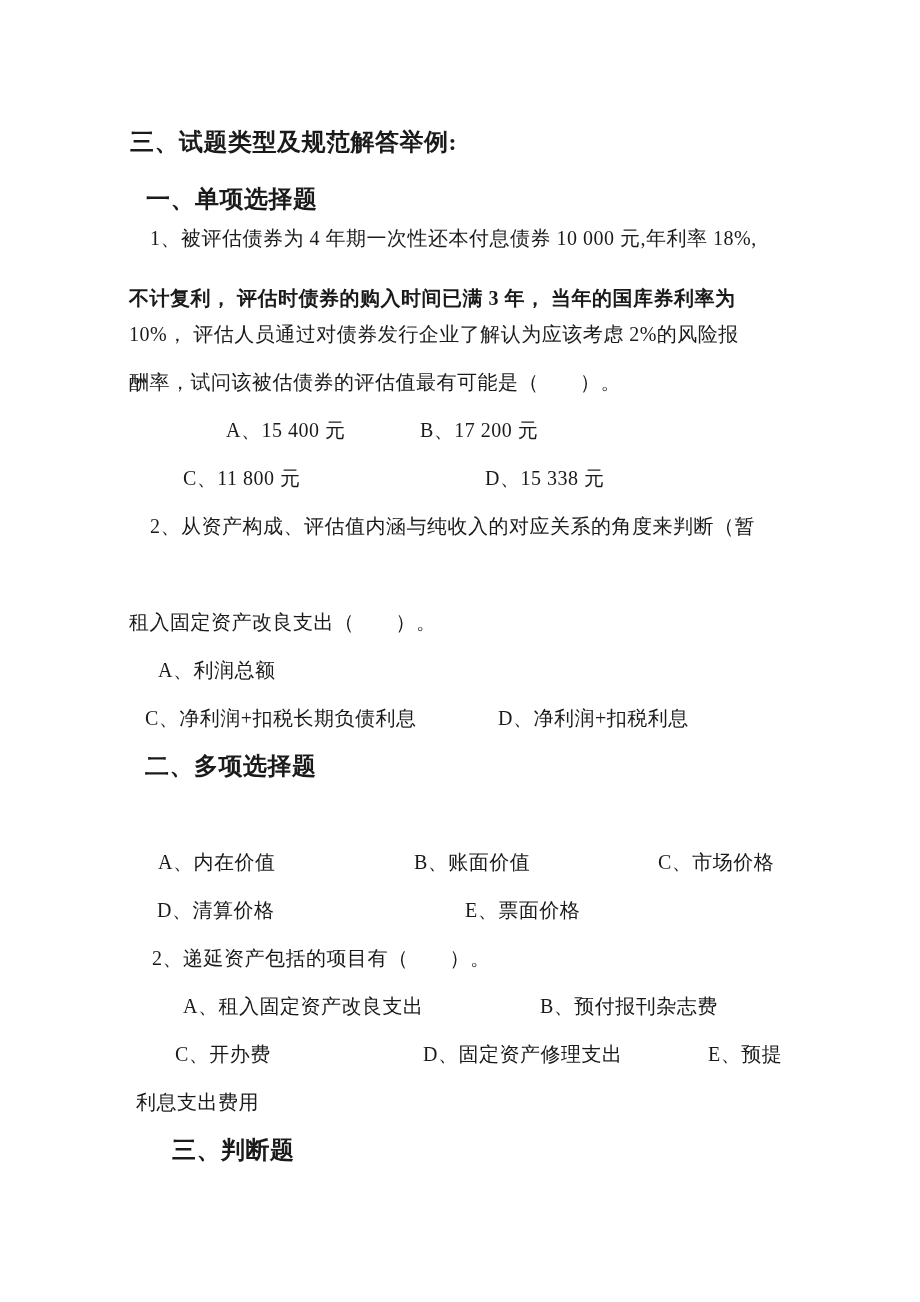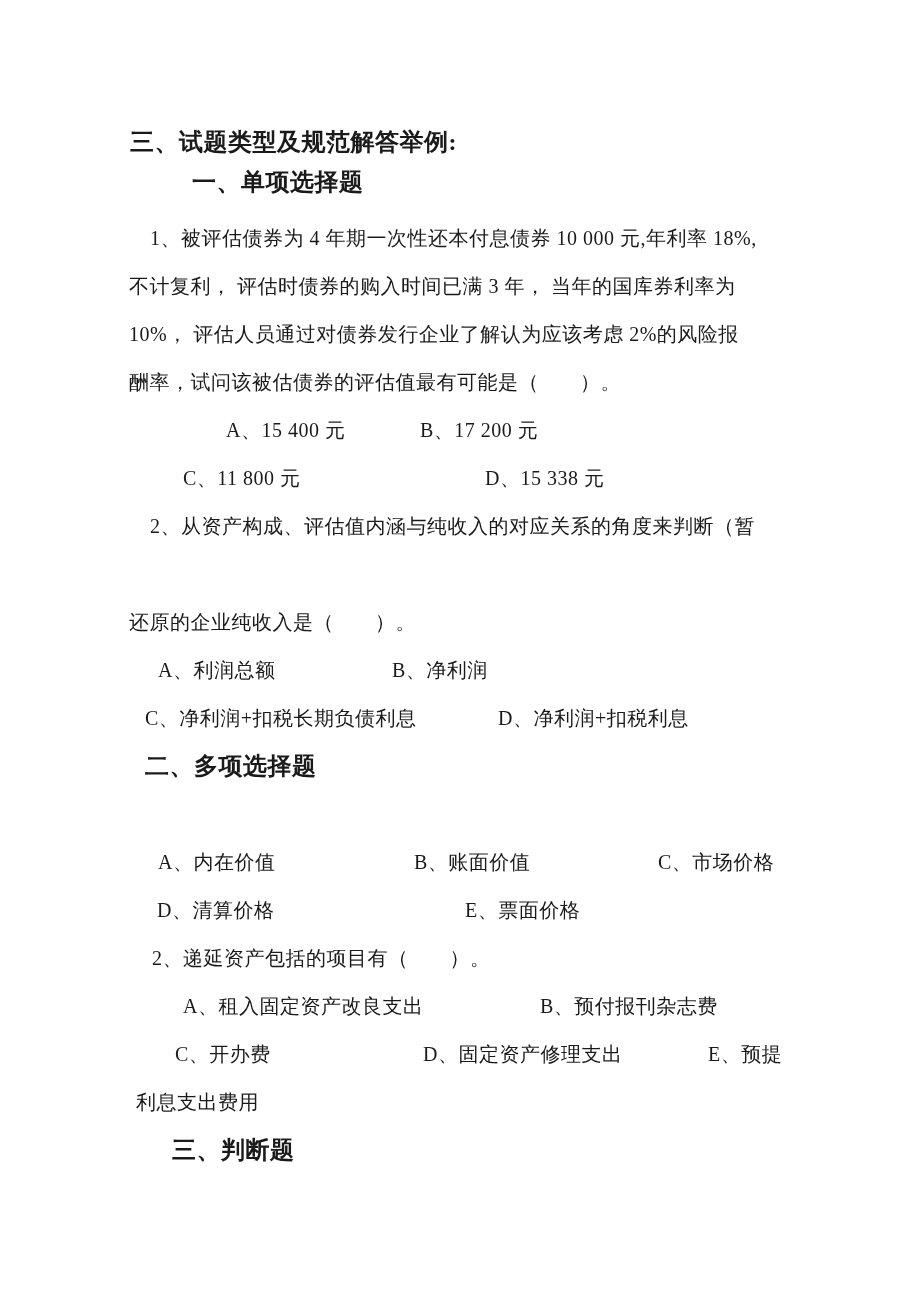--- a/index.html
+++ b/index.html
@@ -29,37 +29,36 @@
     font-size: 24px;
   }
 </style>
 </head>
 <body>
 
 <div id="page">
 
   <div class="ln hd" style="top:118px; left:130px;">三、试题类型及规范解答举例:</div>
 
-  <div class="ln hd" style="top:158px; left:146px;margin-left:46px;">一、单项选择题</div>
+  <div class="ln hd" style="top:175px; left:146px;">一、单项选择题</div>
 
   <div class="ln" style="top:214px; left:150px;">1、被评估债券为 4 年期一次性还本付息债券 10 000 元,年利率 18%,</div>
-  <div class="ln" style="top:262px; left:129px;">不计复利， 评估时债券的购入时间已满 3 年， 当年的国库券利率为</div>
+  <div class="ln" style="top:274px; left:129px;font-weight:bold;">不计复利， 评估时债券的购入时间已满 3 年， 当年的国库券利率为</div>
   <div class="ln" style="top:310px; left:129px;">10%， 评估人员通过对债券发行企业了解认为应该考虑 2%的风险报</div>
   <div class="ln" style="top:358px; left:129px;">酬率，试问该被估债券的评估值最有可能是（　　）。</div>
 
   <div class="ln" style="top:406px; left:183px;margin-left:43px;">A、15 400 元</div>
   <div class="ln" style="top:406px; left:420px;">B、17 200 元</div>
   <div class="ln" style="top:454px; left:183px;">C、11 800 元</div>
   <div class="ln" style="top:454px; left:485px;">D、15 338 元</div>
 
   <div class="ln" style="top:502px; left:150px;">2、从资产构成、评估值内涵与纯收入的对应关系的角度来判断（暂</div>
-  <div class="ln" style="top:598px; left:129px;">还原的企业纯收入是（　　）。</div>
+  <div class="ln" style="top:598px; left:129px;">租入固定资产改良支出（　　）。</div>
 
   <div class="ln" style="top:646px; left:158px;">A、利润总额</div>
-  <div class="ln" style="top:646px; left:392px;">B、净利润</div>
   <div class="ln" style="top:694px; left:145px;">C、净利润+扣税长期负债利息</div>
   <div class="ln" style="top:694px; left:498px;">D、净利润+扣税利息</div>
 
   <div class="ln hd" style="top:742px; left:145px;">二、多项选择题</div>
 
 
   <div class="ln" style="top:838px; left:158px;">A、内在价值</div>
   <div class="ln" style="top:838px; left:414px;">B、账面价值</div>
   <div class="ln" style="top:838px; left:658px;">C、市场价格</div>
   <div class="ln" style="top:886px; left:157px;">D、清算价格</div>

